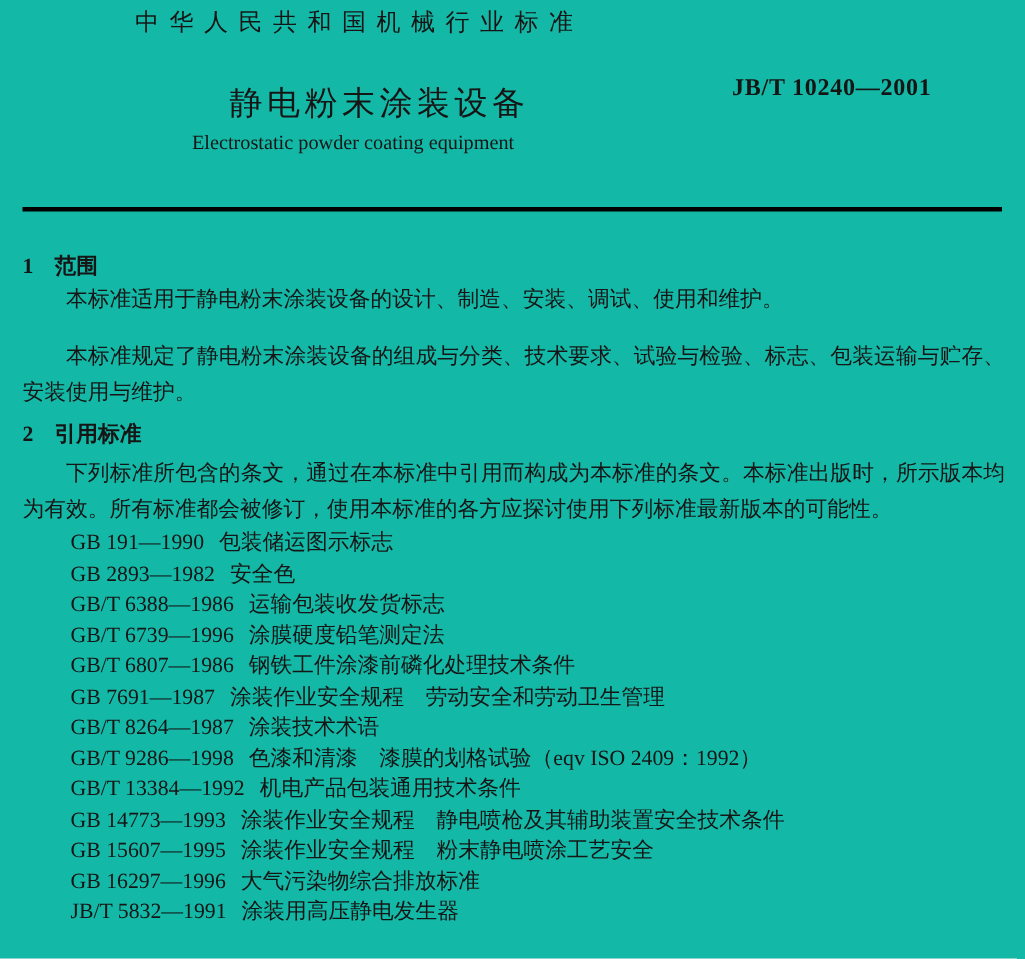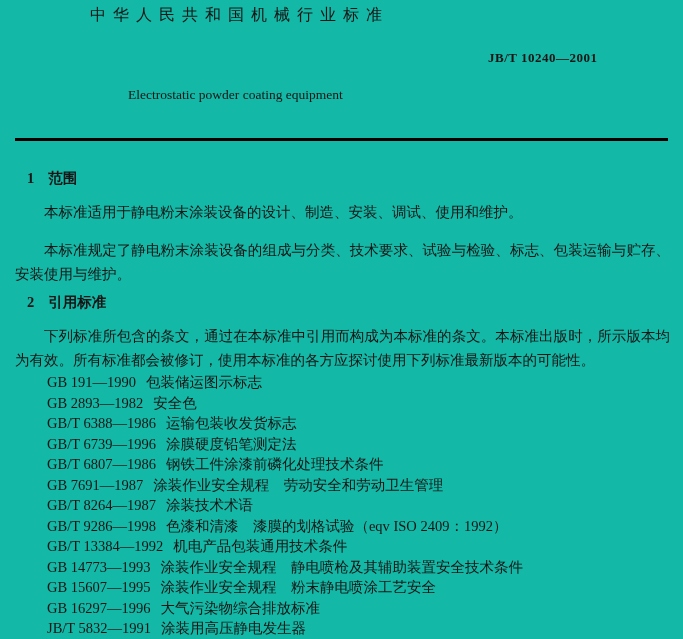--- a/index.html
+++ b/index.html
@@ -27,21 +27,21 @@
     left: 153px;
     top: 54px;
     font-size: 22px;
     letter-spacing: 3px;
     white-space: nowrap;
   }
   .std-no {
     position: absolute;
     left: 488px;
     top: 50px;
-    font-size: 13px;
+    font-size: 16px;
     font-weight: bold;
     letter-spacing: 0.5px;
     white-space: nowrap;
   }
   .title-en {
     position: absolute;
     left: 128px;
     top: 87px;
     font-size: 13.5px;
     font-weight: normal;
@@ -57,21 +57,21 @@
   }
   
   .body {
     position: absolute;
     left: 15px;
     right: 13px;
     top: 160px;
     font-size: 14.5px;
   }
   .sec-heading {
-    margin: 12px;
+    margin: 0;
     font-size: 14.5px;
     font-weight: bold;
     line-height: 20px;
   }
   .sec-heading .sec-num { display: inline-block; margin-right: 14px; }
   .s1-heading { margin-top: 8px; }
   .s2-heading { margin-top: 6px; }
   .para {
     margin: 0;
     line-height: 24px;
@@ -93,20 +93,21 @@
     white-space: nowrap;
   }
   .ref-title { white-space: nowrap; }
 </style>
 </head>
 <body>
 
 <div class="page">
 
   <div class="org-line">中华人民共和国机械行业标准</div>
+  <div class="title-cn">静电粉末涂装设备</div>
   <div class="std-no">JB/T 10240—2001</div>
   <div class="title-en">Electrostatic powder coating equipment</div>
   <div class="rule"></div>
 
   <div class="body">
 
     <h2 class="sec-heading s1-heading">
       <span class="sec-num">1</span><span>范围</span>
     </h2>
     <p class="para">本标准适用于静电粉末涂装设备的设计、制造、安装、调试、使用和维护。</p>

